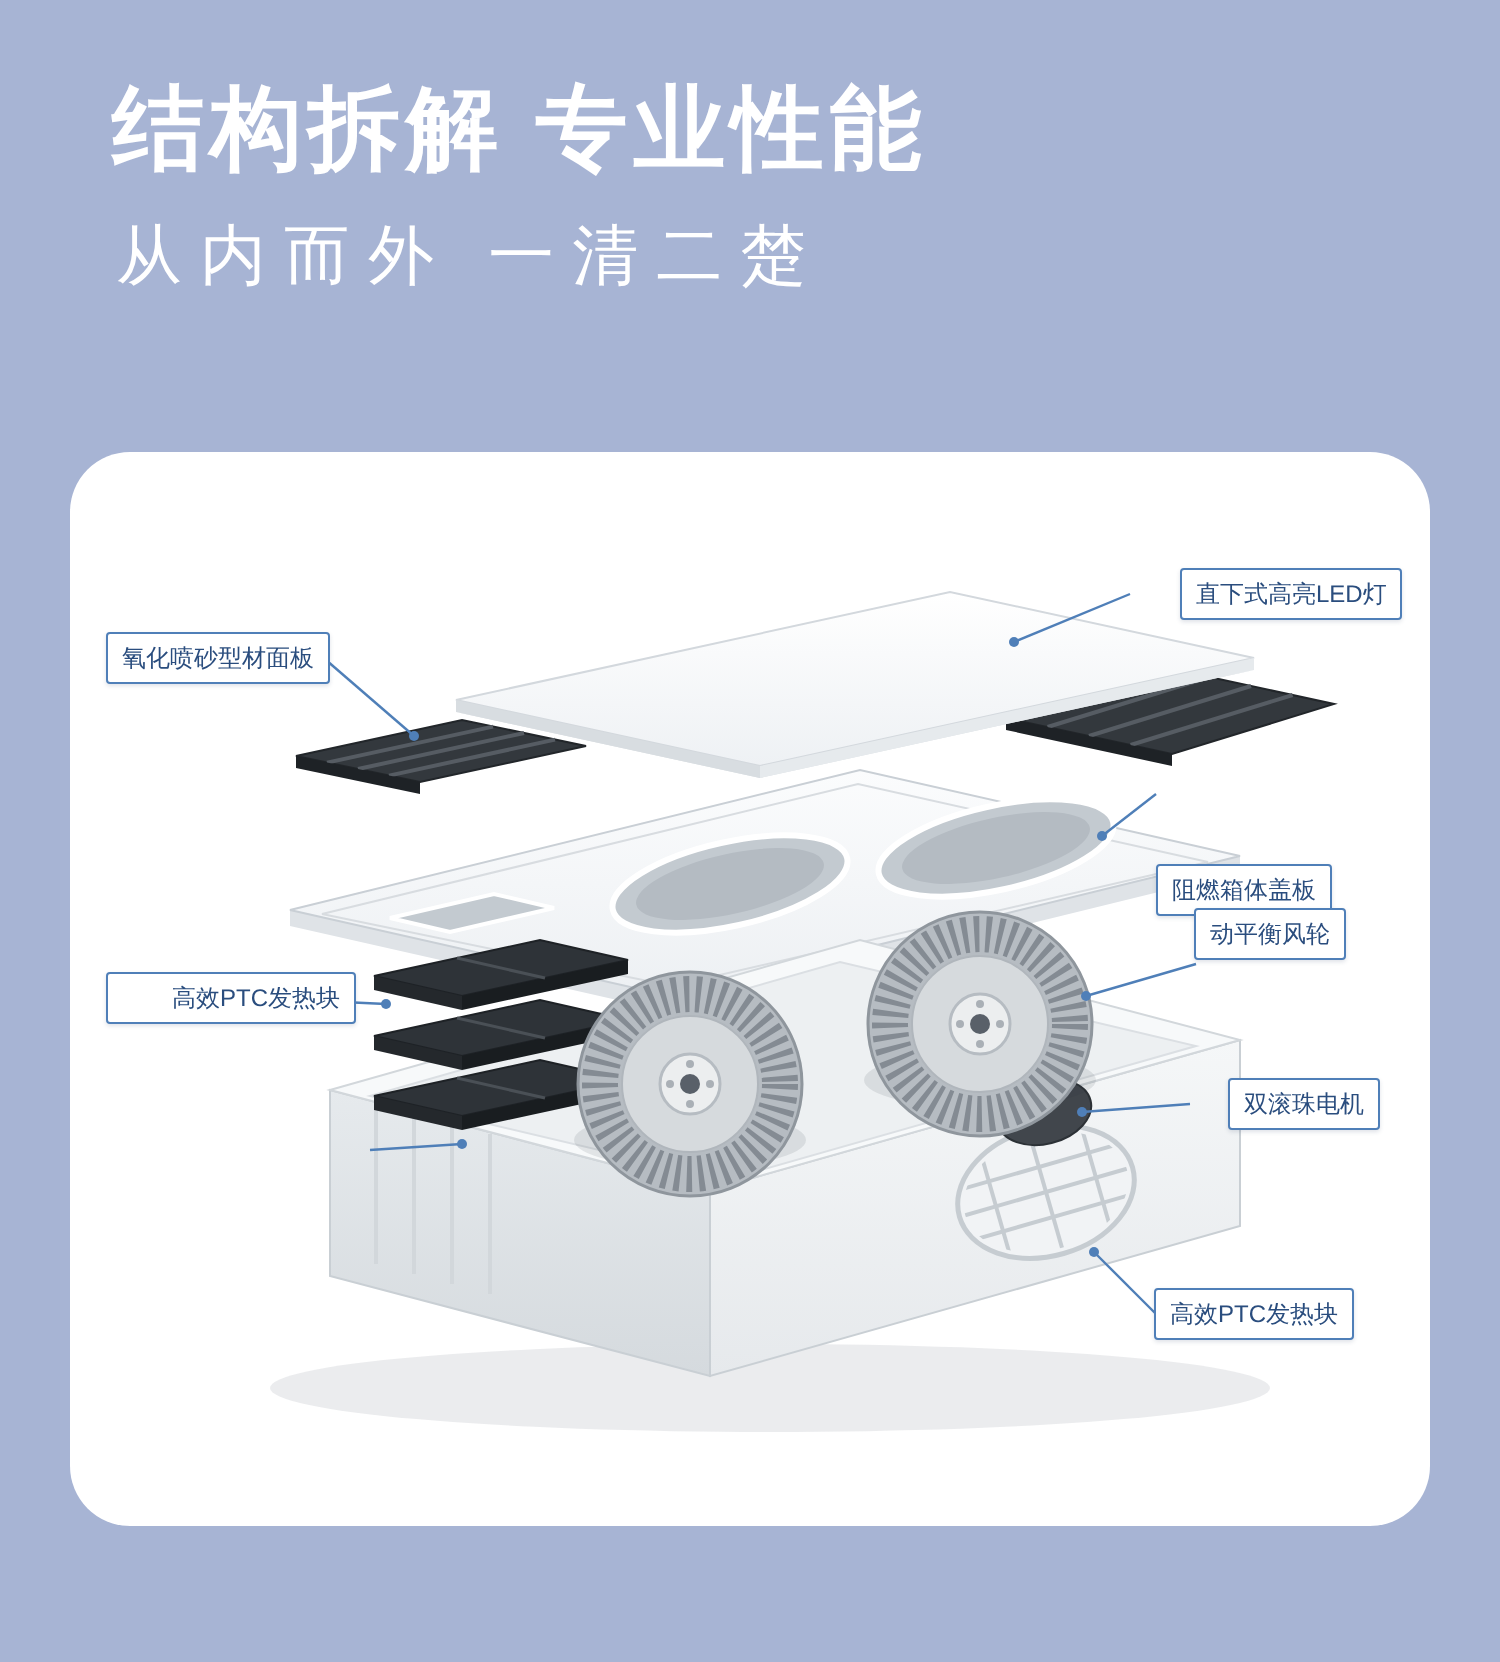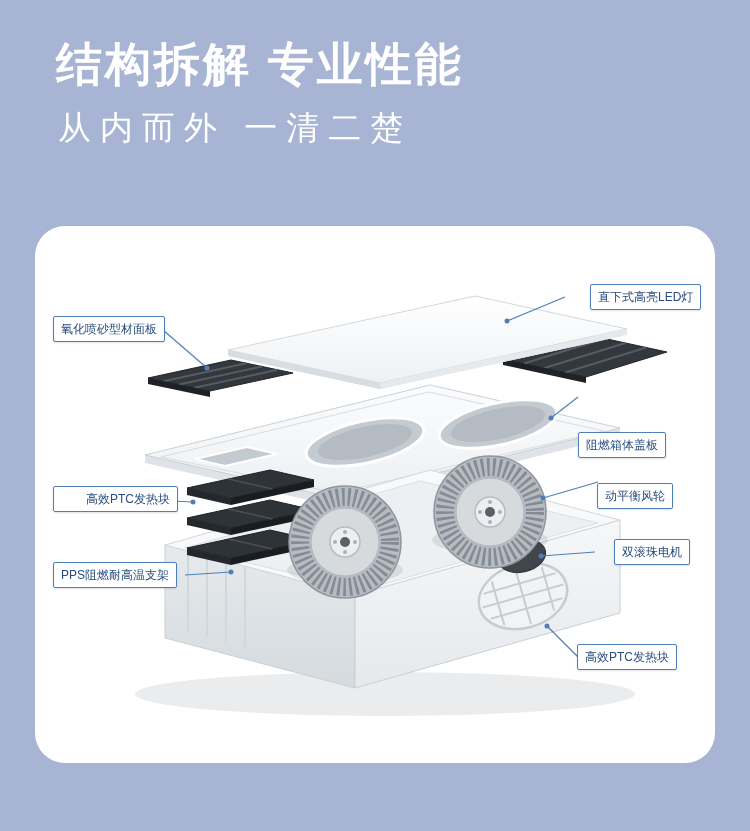--- a/index.html
+++ b/index.html
@@ -170,19 +170,18 @@
             <line x1="543" y1="431" x2="512" y2="400"></line>
             <circle cx="512" cy="400" r="2.5" fill="#4f7fb8" stroke="none"></circle>
           </g>
       </g>
     </svg>
 
     <div class="part-label" style="left:18px;top:90px;">氧化喷砂型材面板</div>
     <div class="part-label" style="left:530px;top:58px;margin-left:25px;">直下式高亮LED灯</div>
     <div class="part-label" style="left:543px;top:158px;margin-top:48px;">阻燃箱体盖板</div>
     <div class="part-label" style="left:18px;top:260px;padding-left:32px;">高效PTC发热块</div>
-    <div class="part-label" style="left:562px;top:257px;">动平衡风轮</div>
+    <div class="part-label" style="left:562px;top:228px;">动平衡风轮</div>
     <div class="part-label" style="left:559px;top:313px;margin-left:20px;">双滚珠电机</div>
-    <div class="part-label" style="left:18px;top:336px;">PPS阻燃耐高温支架</div>
     <div class="part-label" style="left:542px;top:418px;">高效PTC发热块</div>
 
   </div>
 </div>
 
 </body></html>

